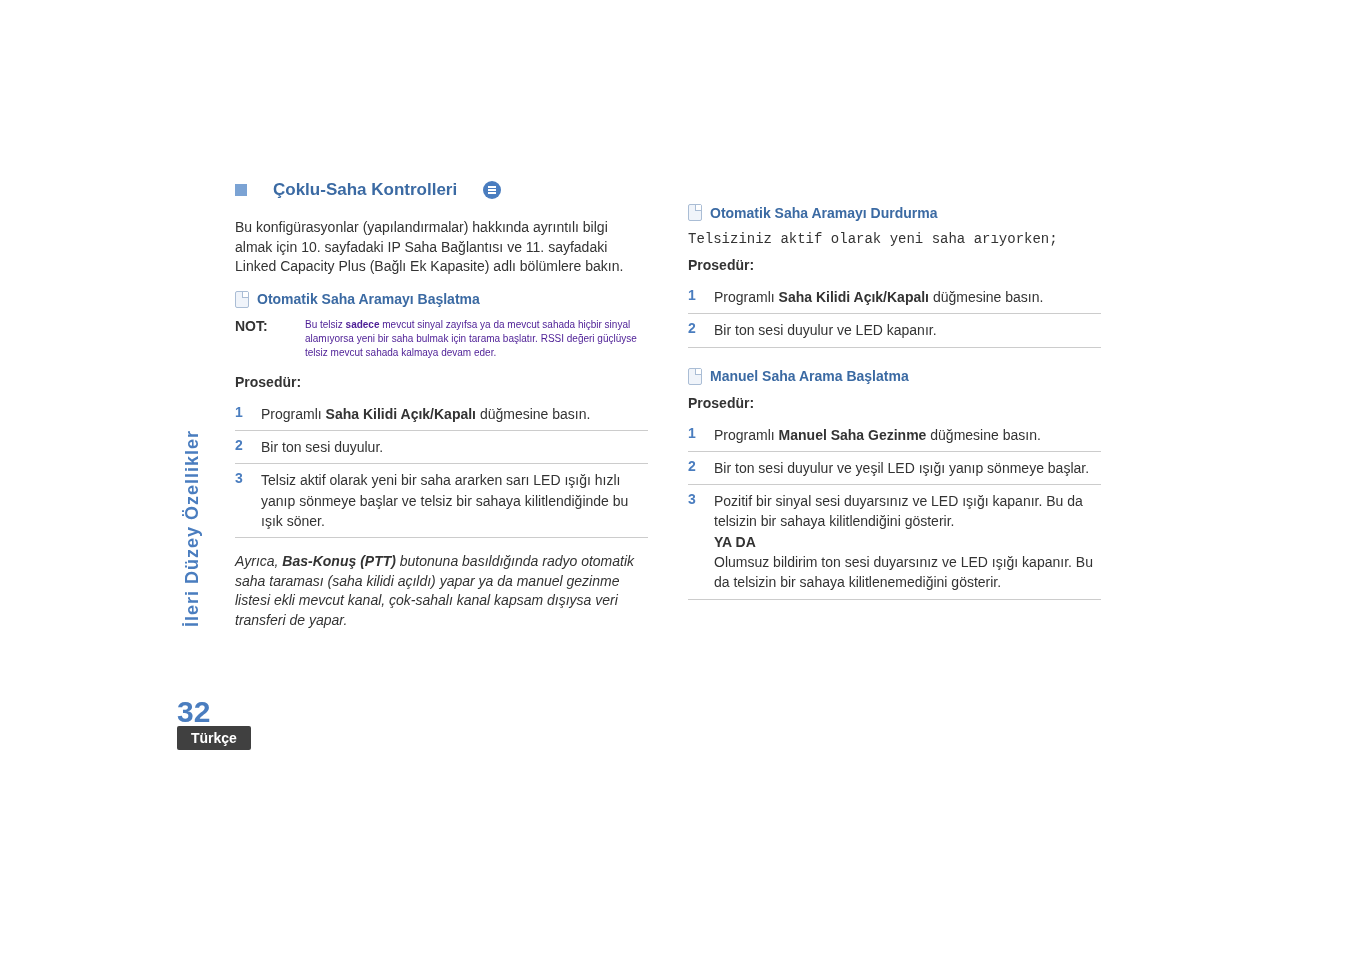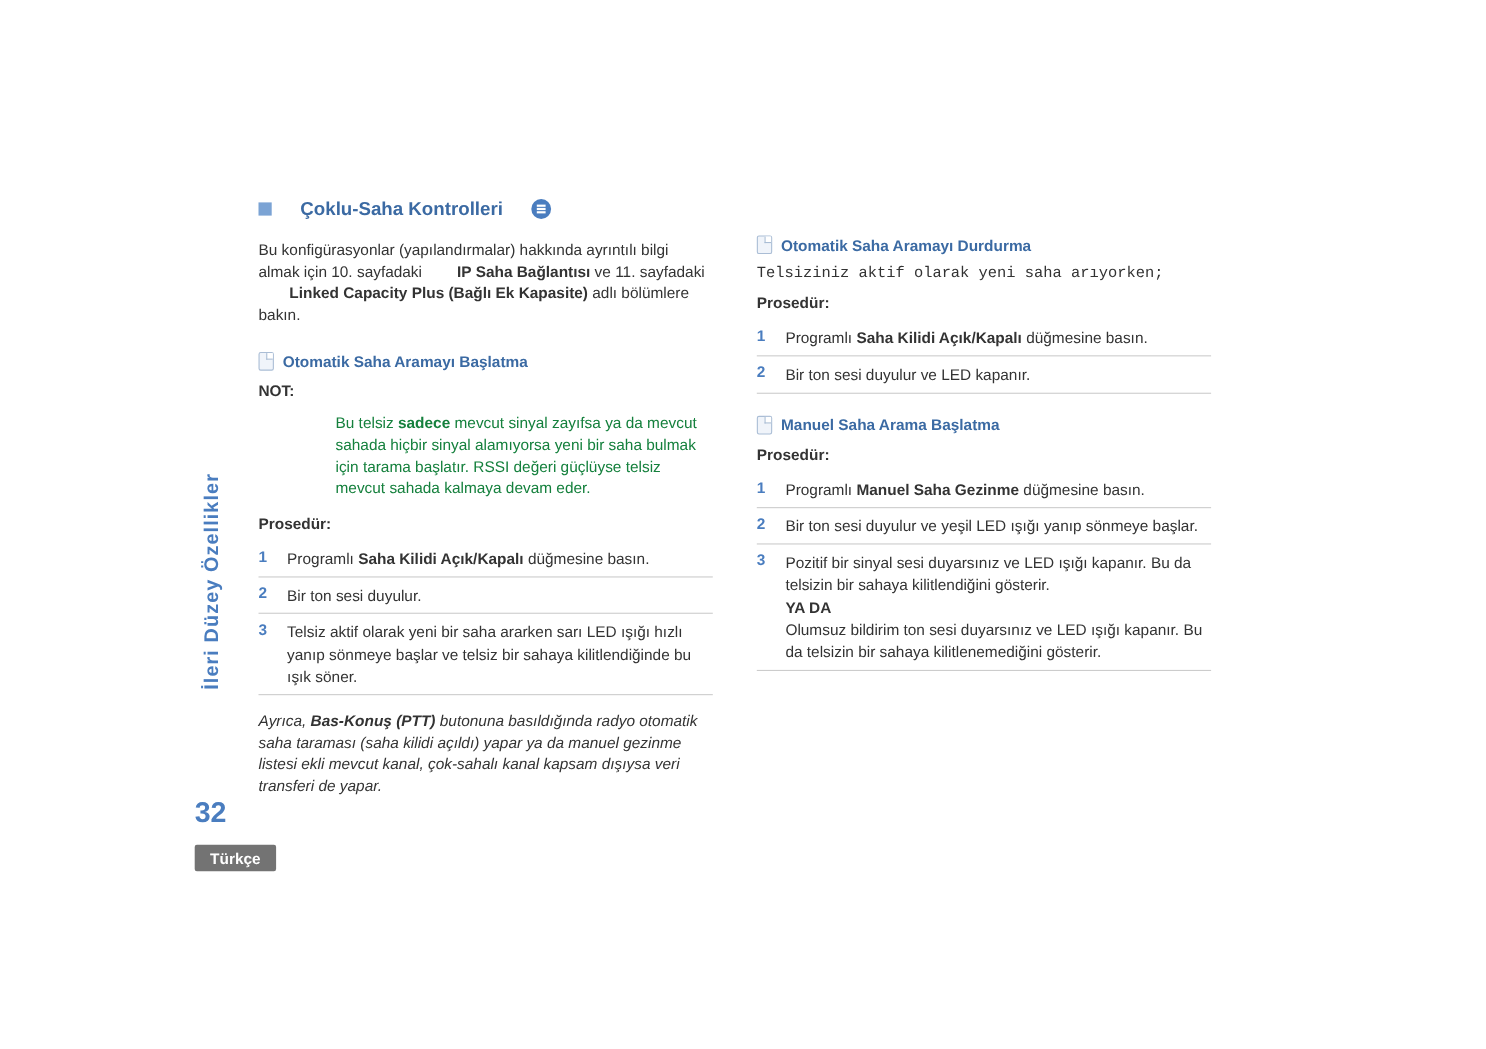--- a/index.html
+++ b/index.html
@@ -34,30 +34,30 @@
       writing-mode: vertical-rl;
       transform: rotate(180deg);
       color: #4a7dbf;
       font-weight: bold;
       font-size: 18px;
       letter-spacing: 1px;
     }
     .page-number {
       position: absolute;
       left: 177px;
-      top: 723px;
+      top: 695px;
       color: #4a7dbf;
-      font-size: 26px;
+      font-size: 30px;
       font-weight: bold;
     }
     .lang-badge {
       position: absolute;
       left: 177px;
-      top: 768px;
-      background: #737373;
+      top: 726px;
+      background: #404040;
       color: #fff;
       padding: 4px 14px;
       font-size: 14px;
       font-weight: bold;
       border-radius: 2px;
     }
     .column {
       flex: 1;
       min-width: 0;
     }
@@ -97,28 +97,27 @@
       height: 10px;
       fill: #fff;
     }
     .body-text {
       font-size: 14px;
       color: #333;
       line-height: 1.4;
       margin-bottom: 14px;
     }
     .body-text b {
-      font-weight: bold;
-      margin-left: 28px;
+      font-weight: normal;
     }
     .sub-heading {
       display: flex;
       align-items: center;
       gap: 8px;
-      margin-top: 24px;
+      margin-top: 14px;
       margin-bottom: 10px;
     }
     .sub-heading .page-icon {
       width: 14px;
       height: 17px;
       border: 1px solid #aabdd5;
       border-radius: 2px;
       position: relative;
       background: #f0f4fa;
     }
@@ -143,24 +142,23 @@
       gap: 30px;
       margin-bottom: 14px;
     }
     .note-label {
       font-weight: bold;
       font-size: 14px;
       color: #333;
       min-width: 40px;
     }
     .note-text {
-      font-size: 14px;
-      color: #15803d;
+      font-size: 10px;
+      color: #4c1d95;
       line-height: 1.4;
-      margin-top: 28px;
     }
     .proc-label {
       font-weight: bold;
       font-size: 14px;
       color: #333;
       margin-bottom: 8px;
     }
     .step-row {
       display: flex;
       gap: 12px;

